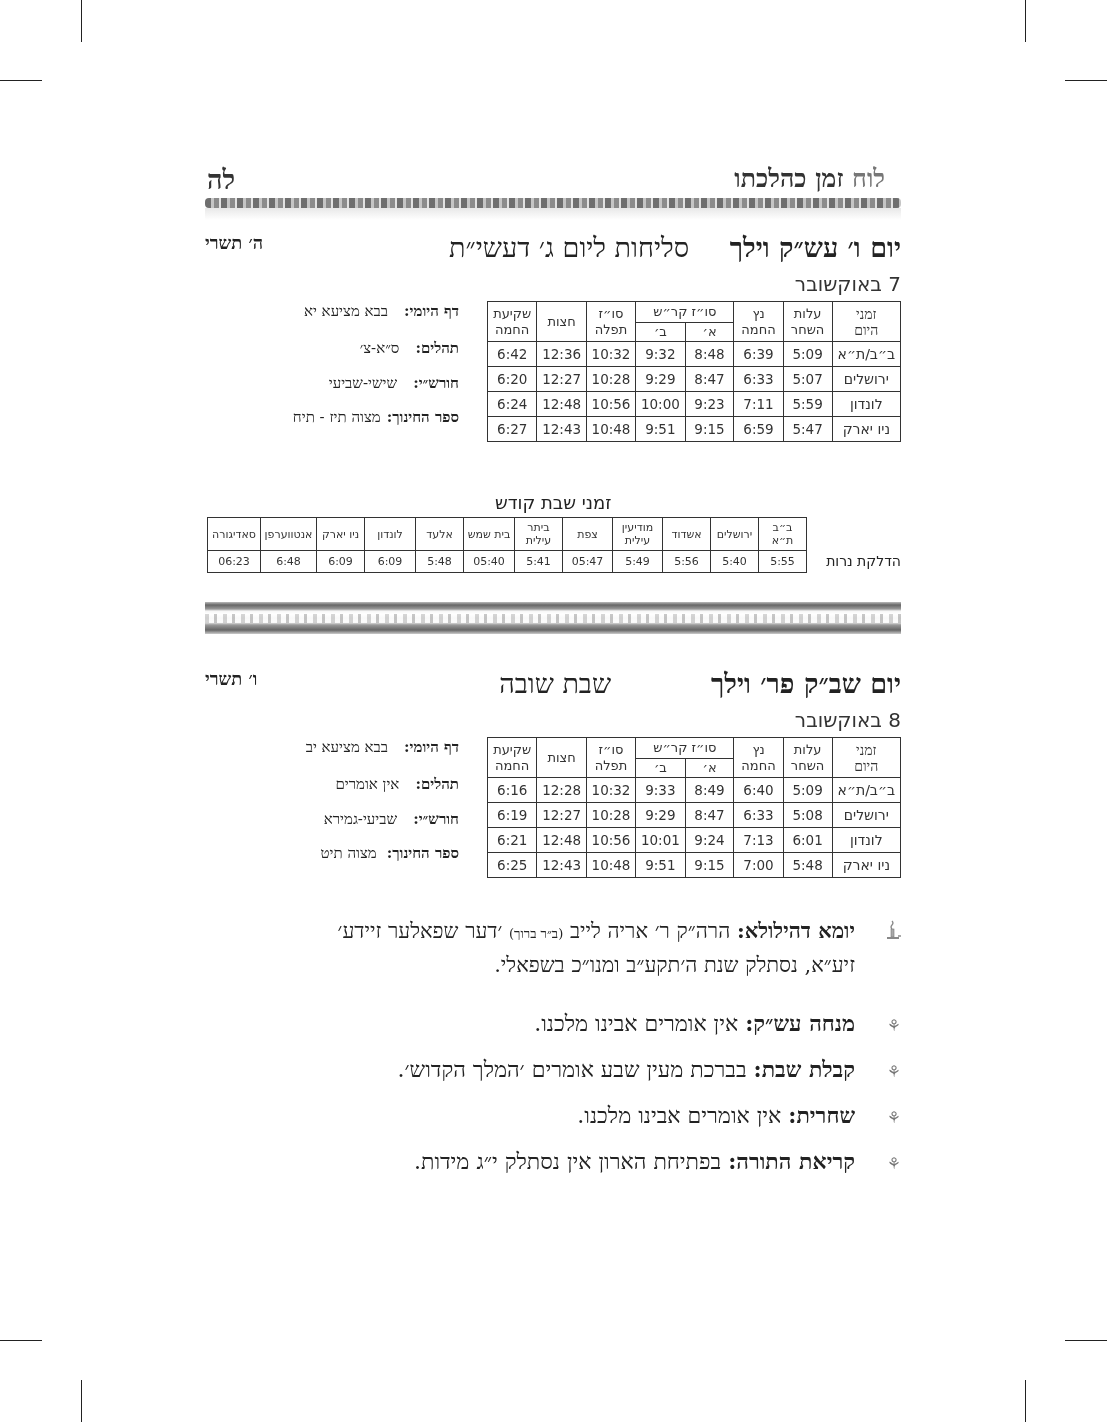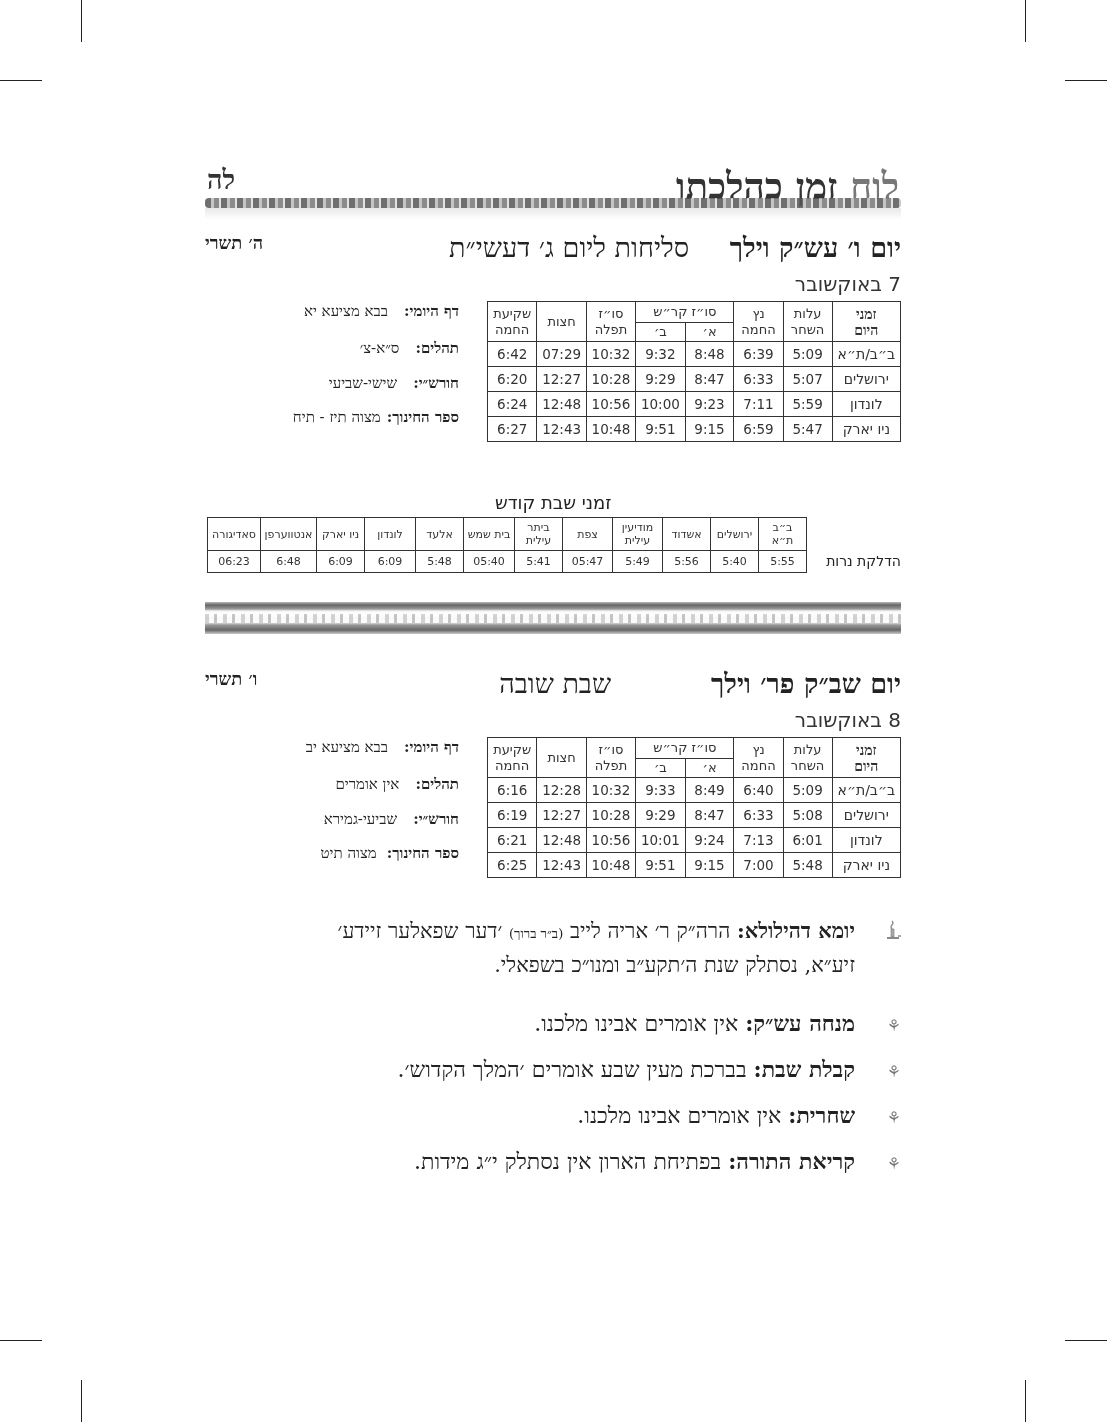--- a/index.html
+++ b/index.html
@@ -1,37 +1,37 @@
 <!DOCTYPE html>
 <html><head>
 <meta charset="utf-8">
 <style>
   html, body { margin:0; padding:0; background:#fff; }
   body { width:1107px; height:1422px; position:relative; overflow:hidden; font-family:"DejaVu Serif", serif; color:#222; }
   .crop { position:absolute; background:#222; }
   .page { position:absolute; left:205px; top:160px; width:696px; direction:rtl; }
   .running-head { position:absolute; top:0; left:0; right:0; height:36px; }
-  .rh-title { position:absolute; right:2px; top:4px; font-size:37px; font-weight:bold; color:#333; }
+  .rh-title { position:absolute; right:16px; top:4px; font-size:25px; font-weight:bold; color:#333; }
   .rh-title .light { color:#777; font-weight:bold; }
   .rh-page { position:absolute; left:2px; top:4px; font-size:27px; font-weight:bold; color:#333; }
   .wave { position:absolute; top:38px; left:0; right:0; height:10px;
     background: repeating-linear-gradient(90deg, #555 0 6px, #bbb 6px 9px, #777 9px 14px, #ddd 14px 16px);
     border-radius:4px; opacity:.85; }
   .wave-shadow { position:absolute; top:48px; left:0; right:0; height:12px; background:linear-gradient(#e8e8e8,#fff); }
 
   .day-head { position:absolute; left:0; right:0; height:36px; }
   .dh-day { position:absolute; right:0; font-size:27px; font-weight:bold; }
   .dh-mid { position:absolute; font-size:27px; }
   .dh-heb { position:absolute; left:0; font-size:18px; font-weight:bold; }
   .greg { position:absolute; right:0; font-size:20px; font-family:"DejaVu Sans", sans-serif; color:#333; }
 
   table.zmanim { position:absolute; left:282px; border-collapse:collapse; font-family:"DejaVu Sans", sans-serif; font-size:13.5px; direction:rtl; }
   table.zmanim td, table.zmanim th { border:1px solid #333; text-align:center; padding:0; font-weight:normal; color:#333; }
   table.zmanim th { font-size:13px; line-height:16px; height:20px; }
-  table.zmanim th.first { font-weight:bold; font-family:"DejaVu Serif", serif; font-size:14px; width:68px; }
+  table.zmanim th.first { font-weight:normal; font-family:"DejaVu Serif", serif; font-size:14px; width:68px; }
   table.zmanim td { height:24px; }
   table.zmanim td.city { font-size:14px; width:68px; }
   table.zmanim td.num { width:49px; }
   table.zmanim tr.sub th { height:18px; }
 
   .info { position:absolute; right:442px; width:260px; font-size:15px; }
   .info-row { position:absolute; right:0; white-space:nowrap; }
   .info-label { font-weight:bold; }
   .info-val { margin-right:16px; }
 
@@ -101,21 +101,21 @@
       <th style="width:49px;">א׳</th>
       <th style="width:49px;">ב׳</th>
     </tr>
     <tr>
       <td class="city">ב״ב/ת״א</td>
       <td class="num">5:09</td>
       <td class="num">6:39</td>
       <td class="num">8:48</td>
       <td class="num">9:32</td>
       <td class="num">10:32</td>
-      <td class="num">07:29</td>
+      <td class="num">12:36</td>
       <td class="num">6:42</td>
     </tr>
     <tr>
       <td class="city">ירושלים</td>
       <td class="num">5:07</td>
       <td class="num">6:33</td>
       <td class="num">8:47</td>
       <td class="num">9:29</td>
       <td class="num">10:28</td>
       <td class="num">12:27</td>

